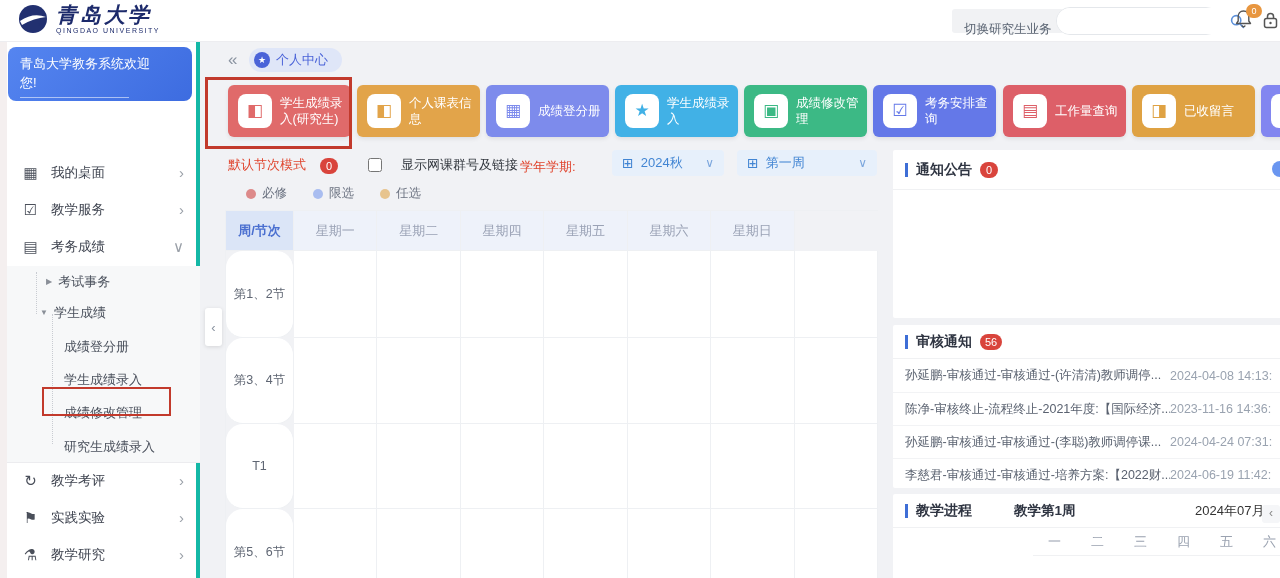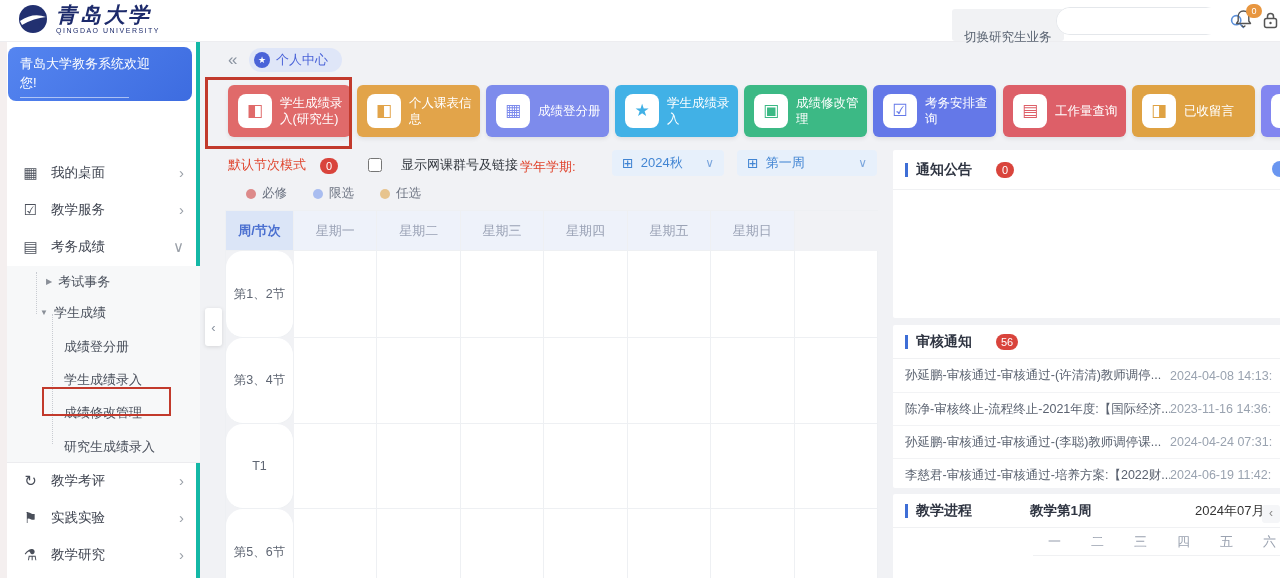--- a/index.html
+++ b/index.html
@@ -9,21 +9,21 @@
     background:#f1f2f5;
     font-family:"Liberation Sans","DejaVu Sans",sans-serif;
     font-size:13px; color:#333;
   }
   
   .header { position:absolute; left:0; top:0; width:1280px; height:42px; background:#fff; border-bottom:1px solid #ededf0; z-index:5; }
   .logo { position:absolute; left:18px; top:4px; display:flex; align-items:center; gap:8px; }
   .emblem { width:30px; height:30px; }
   .logo-cn { font-family:"DejaVu Serif","Liberation Serif",serif; font-weight:bold; font-style:italic; font-size:21px; color:#1c2a6b; letter-spacing:3px; line-height:1; }
   .logo-en { font-size:7px; color:#1c2a6b; letter-spacing:1.5px; margin-top:2px; }
-  .switch-btn { position:absolute; left:952px; top:9px; height:24px; padding:16px 12px; background:#f1f2f4; border:none; border-radius:3px; color:#5a6472; font-size:12.5px; line-height:24px; }
+  .switch-btn { position:absolute; left:952px; top:9px; height:24px; padding:8px 12px; background:#f1f2f4; border:none; border-radius:3px; color:#5a6472; font-size:12.5px; line-height:24px; }
   .search-box { position:absolute; left:1056px; top:7px; width:164px; height:28px; border:1px solid #e4e7eb; border-radius:14px; background:#fff; display:flex; align-items:center; }
   .search-box input { border:none; outline:none; flex:1; height:100%; border-radius:14px; padding:0 4px 0 14px; font-size:12px; }
   .search-ic { margin-right:10px; display:flex; }
   .bell-wrap { position:absolute; left:1234px; top:9px; width:24px; height:24px; }
   .bell-badge { position:absolute; left:12px; top:-5px; min-width:16px; height:14px; border-radius:8px; background:#e8963f; color:#fff; font-size:9px; text-align:center; line-height:14px; padding:0 3px; }
   .lock-wrap { position:absolute; left:1262px; top:11px; }
   
   .edge-strip { position:absolute; left:0; top:42px; width:7px; height:536px; background:#f4efef; }
   .sidebar { position:absolute; left:0; top:42px; width:200px; height:536px; background:#fff; border-right:4px solid #14b8a6; }
   .welcome { position:absolute; left:8px; top:5px; width:184px; height:54px; border-radius:8px; background:linear-gradient(135deg,#5585f0,#3d6ce0); color:#fff; font-size:13px; padding:8px 12px 0 12px; line-height:1.45; }
@@ -65,21 +65,21 @@
   .tt-row { display:grid; grid-template-columns:68px repeat(7,1fr); }
   .tt-cell { border-right:1px solid #eef0f3; border-bottom:1px solid #eef0f3; background:#fff; display:flex; align-items:center; justify-content:center; }
   .tt-head .tt-cell { height:40px; background:#eef2fa; color:#9aa2b5; font-size:13px; }
   .tt-head .corner { background:#dbe5f7; color:#4a6fd0; font-weight:bold; }
   .tt-body .rowlabel { color:#5f6673; font-size:12.5px;border-radius:17px; }
   .collapse-handle { position:absolute; left:205px; top:308px; width:17px; height:38px; background:#fff; border-radius:3px; box-shadow:0 1px 4px rgba(0,0,0,.12); color:#8a93a0; font-size:13px; display:flex; align-items:center; justify-content:center; cursor:pointer; }
   
   .card { position:absolute; left:893px; width:437px; background:#fff; border-radius:2px; }
   .card-head { height:40px; display:flex; align-items:center; padding:0 12px; border-bottom:1px solid #f0f1f3; position:relative; }
   .vbar { width:3px; height:14px; background:#3e6ed6; margin-right:8px; }
-  .card-title { font-size:14px; font-weight:bold; color:#2f3542; margin-right:24px; }
+  .card-title { font-size:14px; font-weight:bold; color:#2f3542; margin-right:8px; }
   .half-circle { position:absolute; left:379px; top:11px; width:16px; height:16px; border-radius:50%; background:#6a96f0; }
   .audit-row { height:33px; display:flex; align-items:center; padding:0 0 0 12px; cursor:pointer; }
   .audit-row + .audit-row { border-top:1px solid #f2f3f5; }
   .audit-text { width:265px; white-space:nowrap; overflow:hidden; color:#5a6270; font-size:12.5px; }
   .audit-time { white-space:nowrap; color:#9aa3b0; font-size:12.5px; }
   .prog-week { font-weight:bold; color:#2f3542; font-size:13.5px; margin-left:34px; }
   .prog-month { position:absolute; left:302px; color:#333; font-size:13px; }
   .prev-box { position:absolute; left:369px; top:11px; width:18px; height:18px; background:#f5f6f8; border-radius:3px; color:#888; text-align:center; line-height:17px; font-size:12px; cursor:pointer; }
   .weekday-row { height:28px; display:flex; margin-left:140px; border-bottom:1px solid #f0f1f3; }
   .weekday-row span { width:43px; text-align:center; line-height:28px; color:#9aa2b0; font-size:13px; }
@@ -275,23 +275,23 @@
     <span class="dot" style="background-color: rgb(231, 196, 142);"></span>
     <span>任选</span>
   </span>
 </div>
 
 <div class="tt">
   <div class="tt-row tt-head">
     <div class="tt-cell corner">周/节次</div>
     <div class="tt-cell">星期一</div>
     <div class="tt-cell">星期二</div>
-    <div class="tt-cell">星期三</div>
     <div class="tt-cell">星期四</div>
     <div class="tt-cell">星期五</div>
+    <div class="tt-cell">星期六</div>
     <div class="tt-cell">星期日</div>
   </div>
   <div class="tt-row tt-body" style="height:87px">
     <div class="tt-cell rowlabel">第1、2节</div>
     <div class="tt-cell"></div>
       <div class="tt-cell"></div>
       <div class="tt-cell"></div>
       <div class="tt-cell"></div>
       <div class="tt-cell"></div>
       <div class="tt-cell"></div>

